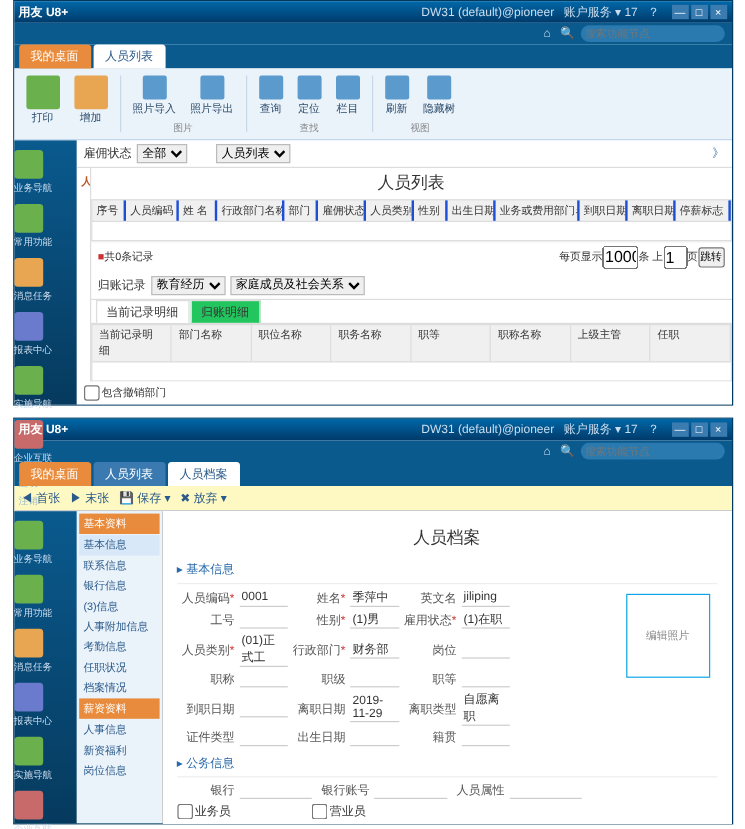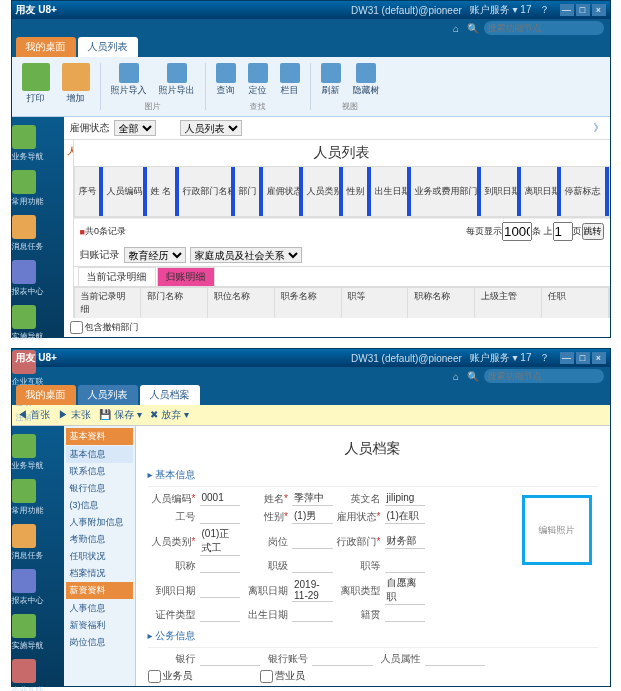--- a/index.html
+++ b/index.html
@@ -36,40 +36,40 @@
 .filterbar{padding:3px 6px;font-size:10px;display:flex;align-items:center;gap:4px;border-bottom:1px solid #ddd}
 .filterbar select,.filterbar input{font-size:10px;height:16px;border:1px solid #bbb}
 .content{display:flex;flex:1;overflow:hidden}
 .tree{width:90px;border-right:1px solid #ddd;padding:4px;font-size:9px;overflow:auto}
 .tree .tnode{padding:1px 0;cursor:pointer;white-space:nowrap}
 .tree .tnode.l1{padding-left:10px}
 .tree .troot{color:#b8541e;font-weight:bold}
 .listarea{flex:1;display:flex;flex-direction:column}
 .listtitle{text-align:center;font-size:14px;padding:4px;color:#333}
 .gridhead{display:flex;background:#f0f0f0;border:1px solid #ddd;font-size:9px}
-.gridhead div{padding:18px 4px;border-right:4px solid #1d4ed8;white-space:nowrap;overflow:hidden}
+.gridhead div{padding:2px 4px;border-right:2px solid #1d4ed8;white-space:nowrap;overflow:hidden}
 .gridbody{flex:1;background:#fff;border:1px solid #ddd;border-top:none}
 .gridfoot{font-size:9px;padding:3px 6px;display:flex;align-items:center;border-top:1px solid #eee}
 .gridfoot .red{color:#c33}
 .tabs2{display:flex;border-bottom:1px solid #ddd;padding-left:4px}
-.tab2{padding:2px 8px;font-size:10px;border:1px solid #ddd;border-bottom:none;background:#ec4899;cursor:pointer;margin-right:1px}
+.tab2{padding:2px 8px;font-size:10px;border:1px solid #ddd;border-bottom:none;background:#22c55e;cursor:pointer;margin-right:1px}
 .tab2.active{background:#fff}
 .subhead{display:flex;background:#f0f0f0;font-size:9px;border:1px solid #ddd}
 .subhead div{padding:2px 6px;border-right:1px solid #ddd;flex:1}
 .chk{font-size:9px;padding:3px 6px}
 
 .form{padding:8px 12px;font-size:10px}
 .form .ftitle{text-align:center;font-size:14px;padding:6px}
 .form .sect{color:#2a6aaa;font-size:10px;padding:4px 0;border-bottom:1px solid #eee;margin-bottom:4px}
 .form .row{display:flex;margin-bottom:3px}
 .form .cell{display:flex;align-items:center;width:25%}
 .form .lab{width:48px;color:#555;text-align:right;margin-right:4px}
 .form .lab.req::after{content:"*";color:#c33}
 .form .val{flex:1;border-bottom:1px solid #ccc;min-height:14px;color:#333;padding:0 2px}
-.photo{width:70px;height:70px;border:3px solid #0ea5e9;display:flex;align-items:center;justify-content:center;color:#888;font-size:9px}
+.photo{width:70px;height:70px;border:1px solid #0ea5e9;display:flex;align-items:center;justify-content:center;color:#888;font-size:9px}
 .navtree{width:72px;background:#eaf2fa;border-right:1px solid #ccc;font-size:9px;padding:2px}
 .navtree .nhead{background:#e88b3c;color:#fff;padding:2px 4px;margin-bottom:1px}
 .navtree .nitem{padding:2px 4px;cursor:pointer;color:#2a5a8a}
 .navtree .nitem.hl{background:#d8e8f8}
 .tbar2{background:#fef9c3;padding:3px 6px;font-size:10px;display:flex;gap:8px;border-bottom:1px solid #ccc}
 .tbar2 span{cursor:pointer;color:#2a5a8a}
 input[type=checkbox]{vertical-align:middle;margin-right:2px}
 </style>
 </head>
 <body>
@@ -355,26 +355,26 @@
                   <span class="lab req">雇用状态</span>
                   <span class="val">(1)在职</span>
                 </div>
       </div>
       <div class="row">
        <div class="cell">
                   <span class="lab req">人员类别</span>
                   <span class="val">(01)正式工</span>
                 </div>
        <div class="cell">
-                  <span class="lab">岗位</span>
-                  <span class="val"></span>
-                </div>
-       <div class="cell">
                   <span class="lab req">行政部门</span>
                   <span class="val">财务部</span>
+                </div>
+       <div class="cell">
+                  <span class="lab">岗位</span>
+                  <span class="val"></span>
                 </div>
       </div>
       <div class="row">
        <div class="cell">
                   <span class="lab">职称</span>
                   <span class="val"></span>
                 </div>
        <div class="cell">
                   <span class="lab">职级</span>
                   <span class="val"></span>

